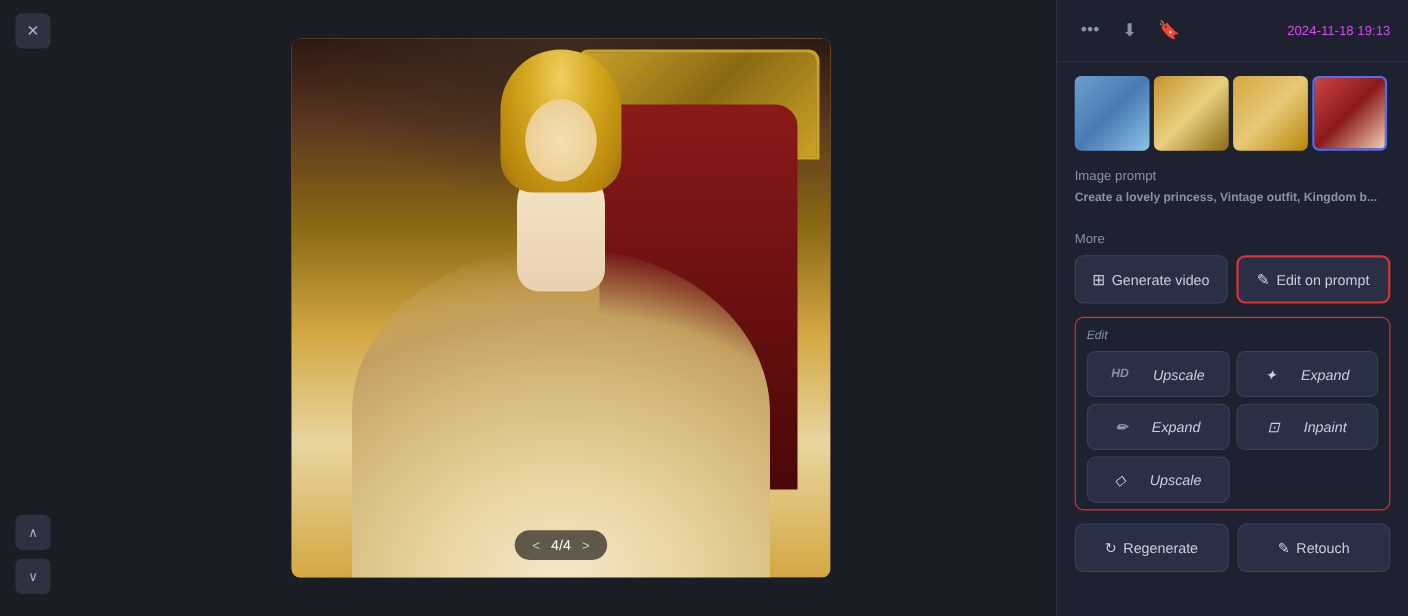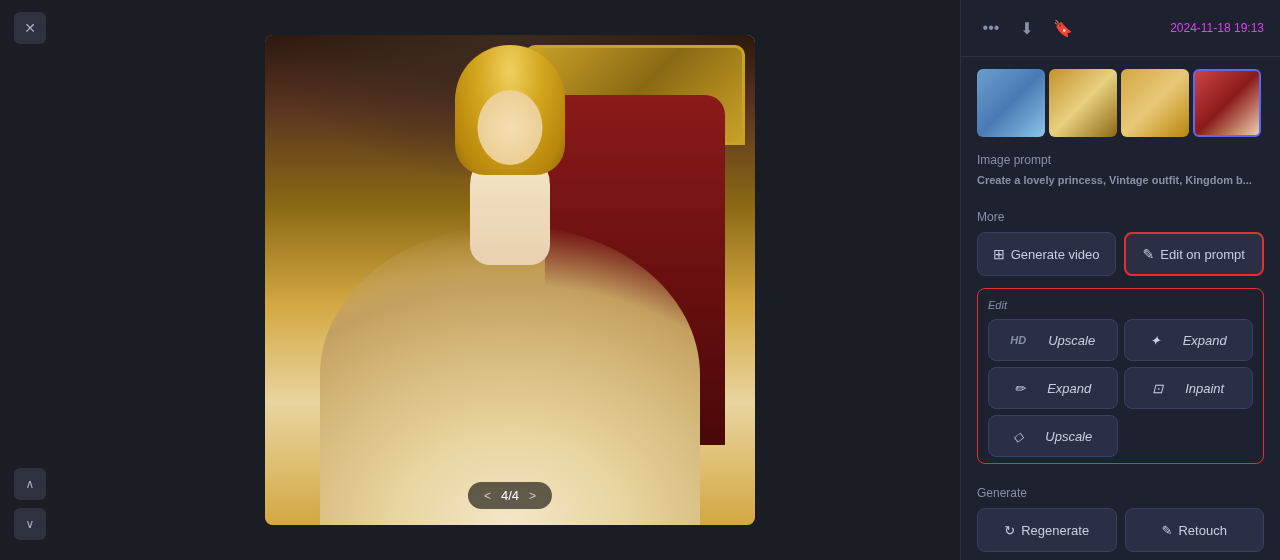--- a/index.html
+++ b/index.html
@@ -462,21 +462,20 @@
         <span>⊡</span>
         <span>Inpaint</span>
       </div>
       <div class="edit-btn">
         <span>◇</span>
         <span>Upscale</span>
       </div>
     </div>
   </div>
 
-  <div class="section-label">Generate</div>
   <div class="generate-row">
     <div class="generate-btn">
       <span>↻</span>
       <span>Regenerate</span>
     </div>
     <div class="generate-btn">
       <span>✎</span>
       <span>Retouch</span>
     </div>
   </div>

